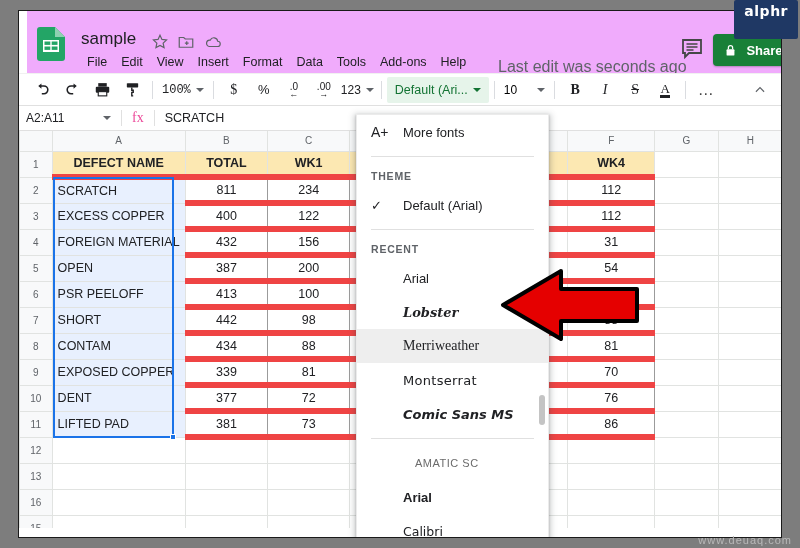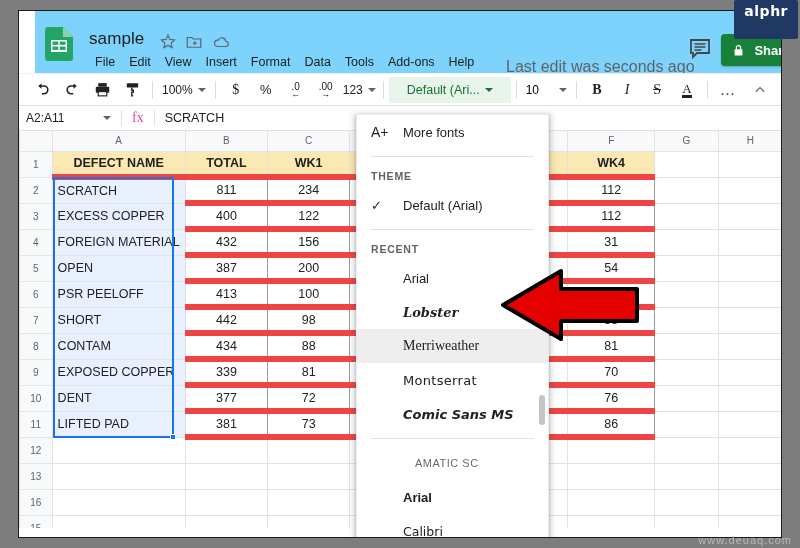--- a/index.html
+++ b/index.html
@@ -21,23 +21,23 @@
     position: absolute;
     left: 18px; top: 10px;
     width: 764px; height: 528px;
     background: #ffffff;
     border: 1px solid #1a1a1a;
     overflow: hidden;
   }
 
   
   #titlebar {
-    position: absolute; left: 16px; top: 0;
+    position: absolute; left: 8px; top: 0;
     width: 100%; height: 62px;
-    background: #7dd3fc;
+    background: #f0abfc;
   }
   #sheets-logo {
     position: absolute; left: 10px; top: 16px;
     width: 28px; height: 34px;
   }
   #doc-title {
     position: absolute; left: 54px; top: 18px;
     font-size: 17px; color: #202124; letter-spacing: .1px;
   }
   .title-icon {
@@ -98,24 +98,24 @@
     width: 1px; height: 18px; background: #dadce0;
     margin: 0 5px;
   }
   .caret {
     width: 0; height: 0;
     border-left: 4px solid transparent;
     border-right: 4px solid transparent;
     border-top: 4px solid #5f6368;
     margin-left: 5px;
   }
-  #zoom-sel { font-size: 12px; padding: 0 2px; display:flex; align-items:center;}
+  #zoom-sel { font-size: 12px; padding: 0 2px; display:flex; align-items:center;font-family:Liberation Mono, monospace;}
   #font-sel {
     background: #e6f4ea; color: #137333;
-    height: 26px; padding: 0 18px;
+    height: 26px; padding: 0 8px;
     display: flex; align-items: center;
     font-size: 12.5px; border-radius: 2px;
   }
   #font-sel .caret { border-top-color: #137333; }
   #size-sel { font-size: 12px; display:flex; align-items:center; padding:0 4px;}
   #size-sel .caret { margin-left: 20px; }
   .fmt-b { font-weight: bold; font-size: 14px; font-family: "Liberation Serif", serif;}
   .fmt-i { font-style: italic; font-size: 14px; font-family: "Liberation Serif", serif;}
   .fmt-s { font-size: 14px; text-decoration: line-through; font-family: "Liberation Serif", serif;}
   .fmt-a { font-size: 13px; border-bottom: 3px solid #202124; line-height: 13px;

